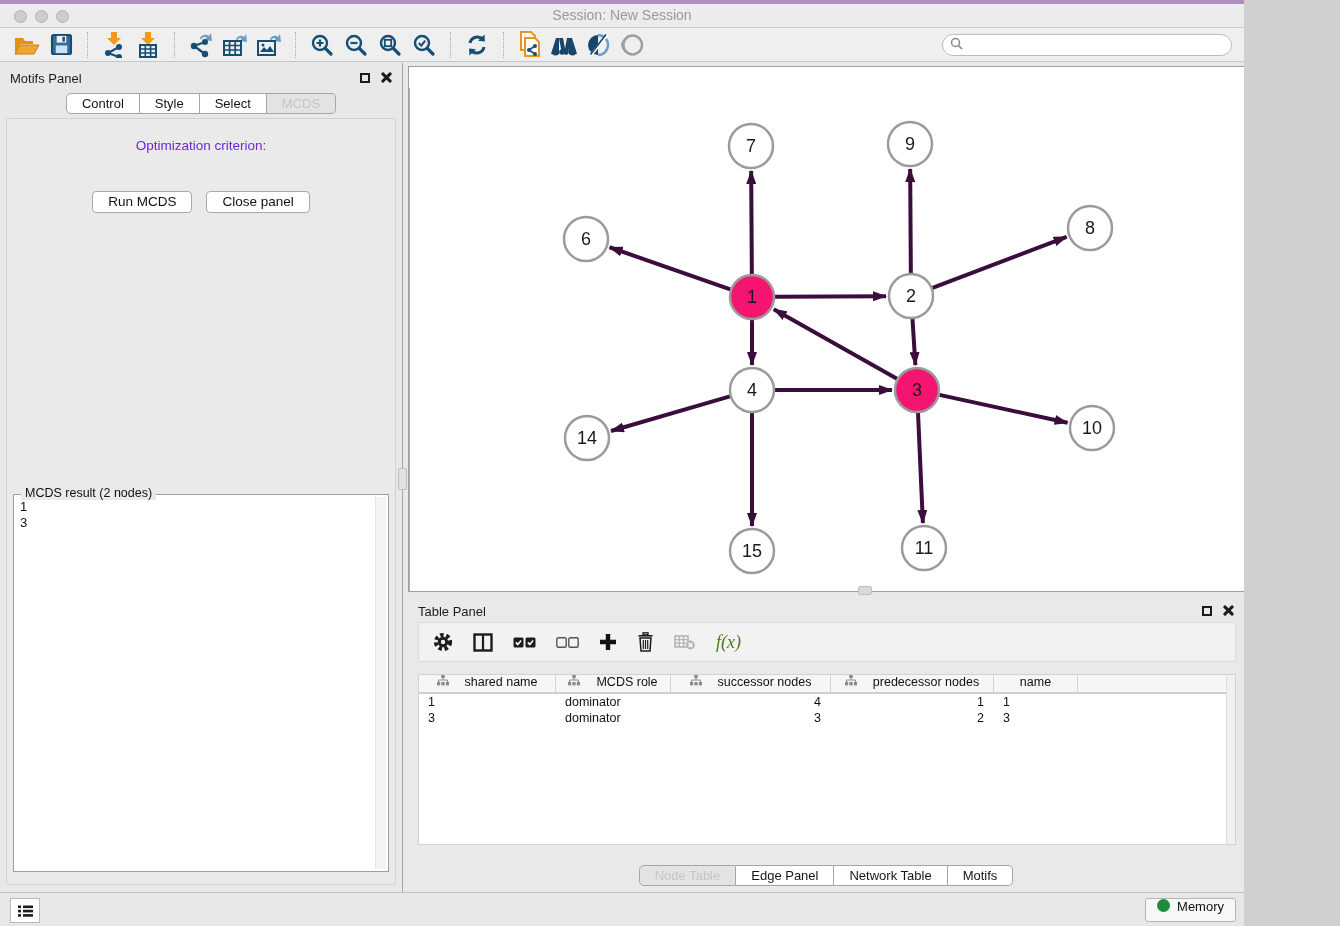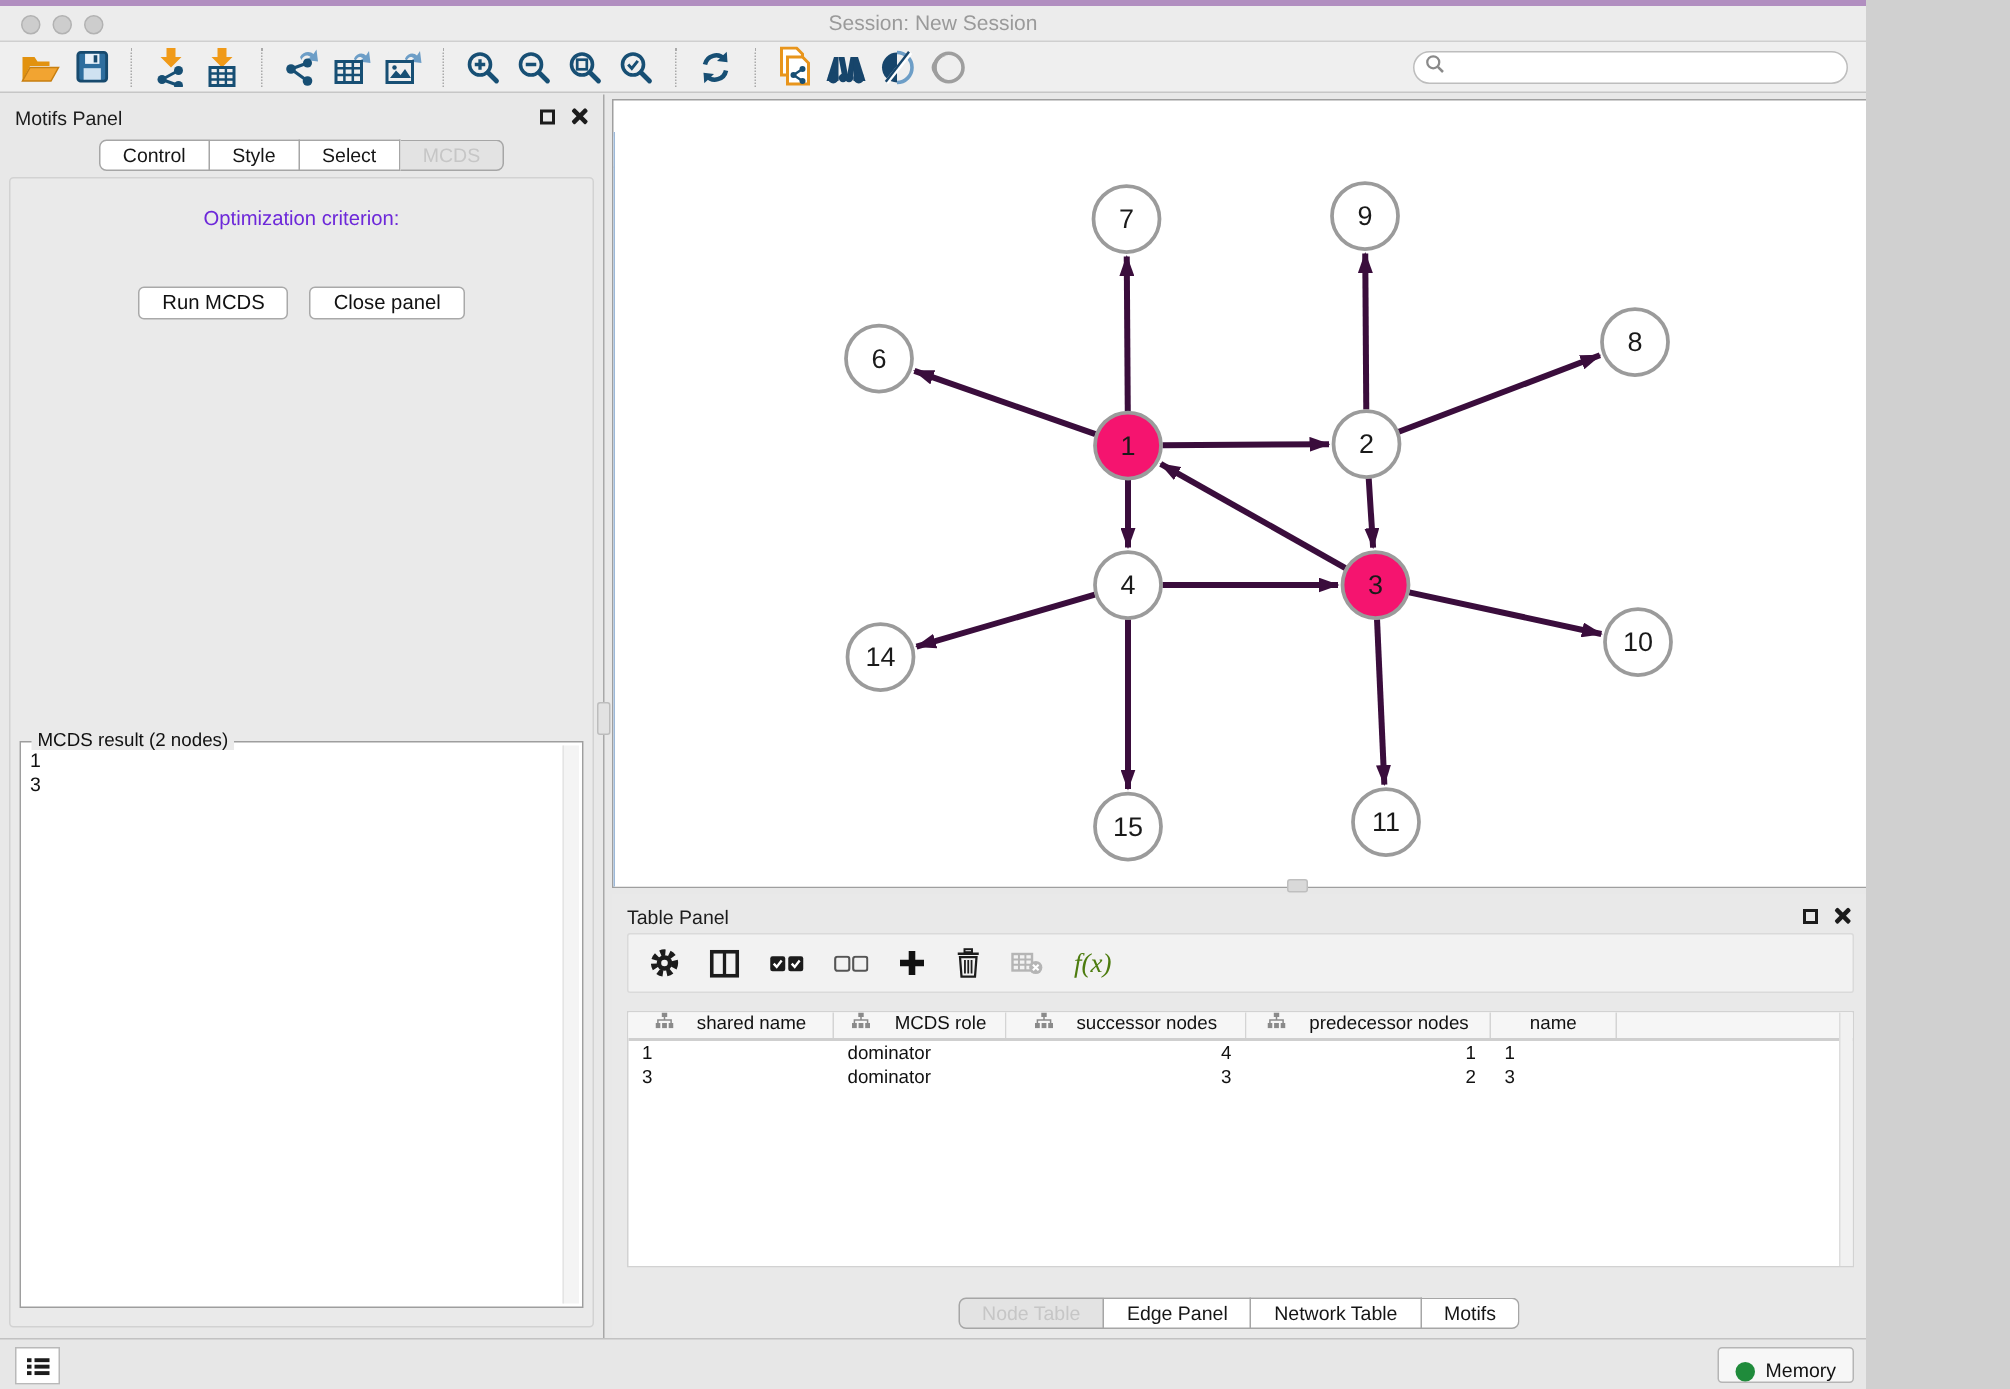--- a/index.html
+++ b/index.html
@@ -99,21 +99,21 @@
   .tbody .tr { display:flex; height:16px; align-items:center; font-size:12.5px; color:#111; cursor:pointer; }
   .td { overflow:hidden; white-space:nowrap; }
   .tp-scroll { position:absolute; right:0; top:0; bottom:0; width:9px; background:#f1f1f1; border-left:1px solid #ddd; }
   .tp-tabs { position:absolute; left:0; right:0; bottom:6px; display:flex; justify-content:center; }
 
   
   .statusbar { position:absolute; left:0; right:0; bottom:0; height:34px; background:#e7e7e7; border-top:1px solid #c2c2c2; }
   .list-btn { position:absolute; left:10px; top:5px; width:30px; height:25px; background:#fff;
               border:1px solid #b9b9b9; display:flex; align-items:center; justify-content:center; cursor:pointer; }
   .memory-btn { position:absolute; right:8px; top:5px; height:24px; padding:0 11px; background:#f7f7f7;
-                border:1px solid #b5b5b5; border-radius:3px; display:flex; align-items:flex-end; gap:7px;
+                border:1px solid #b5b5b5; border-radius:3px; display:flex; align-items:flex-start; gap:7px;
                 font-size:13px; color:#111; cursor:pointer; }
   .mem-dot { width:13px; height:13px; border-radius:50%; }
 </style>
 </head>
 <body>
 
 <div class="app">
 
   <div class="titlebar">
     <div class="lights">

